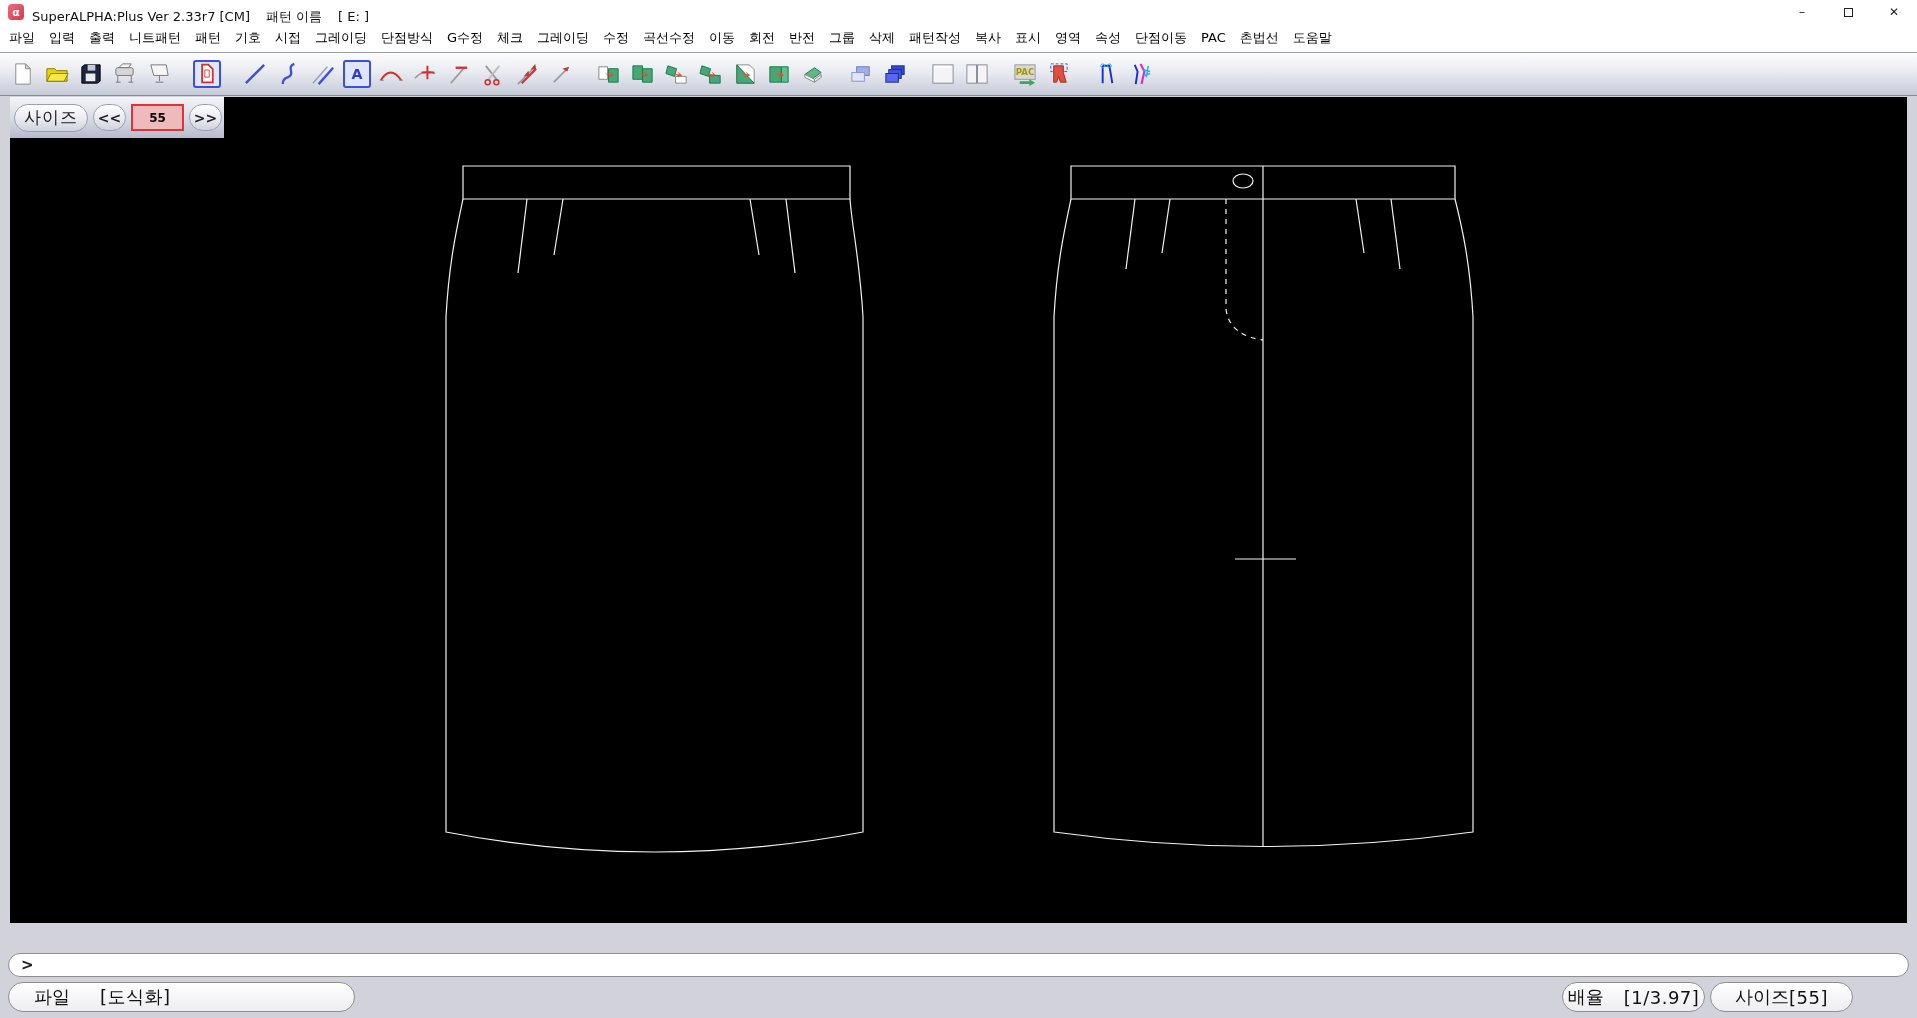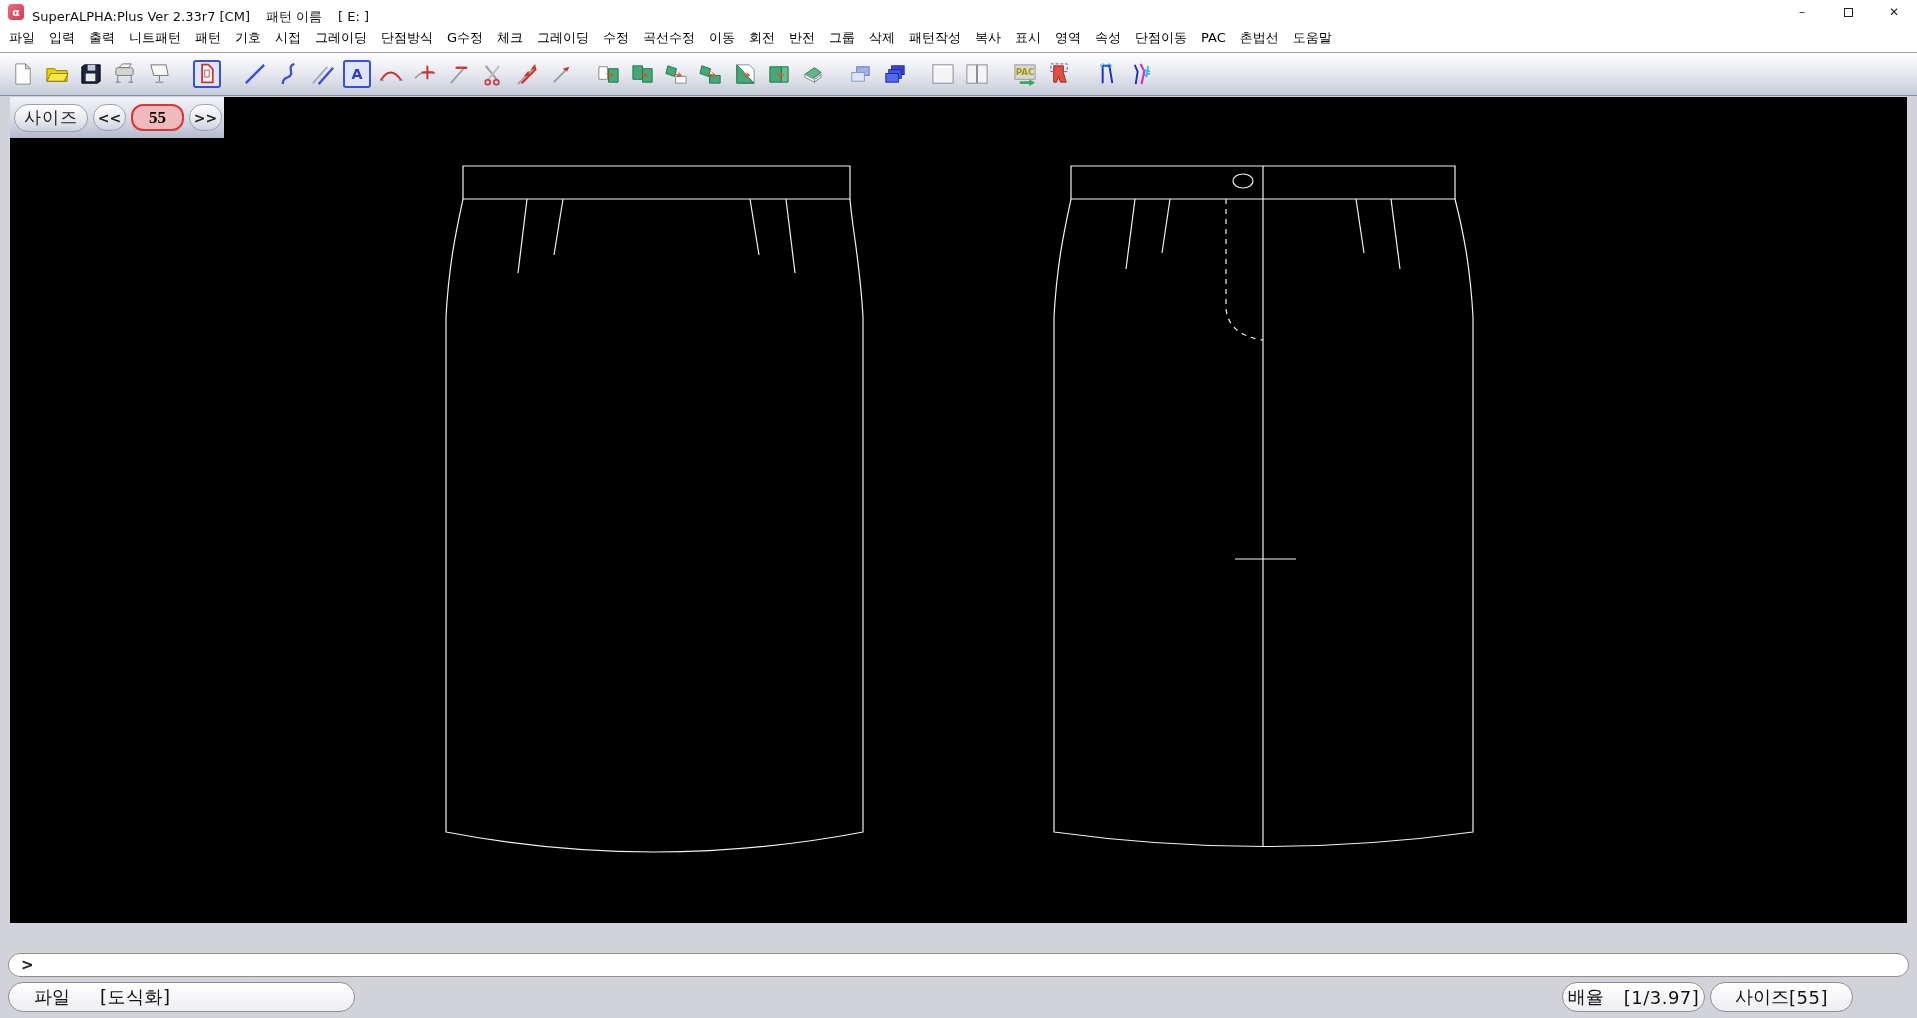--- a/index.html
+++ b/index.html
@@ -40,23 +40,23 @@
   .canvas svg { position:absolute; left:0; top:0; width:100%; height:100%; }
 
   .size-strip { position:absolute; left:0; top:0; width:214px; height:41px;
                 background:linear-gradient(180deg,#f3f4f8 0%,#d7dae4 55%,#b6bace 100%);
                 display:flex; align-items:center; gap:5px; padding-left:4px; }
   .pill { background:linear-gradient(180deg,#ffffff 0%,#e9eaf1 55%,#cfd2de 100%);
           border:1px solid #9aa0b2; border-radius:14px; box-shadow:inset 0 1px 0 #fff;
           display:flex; align-items:center; justify-content:center; color:#222; }
   .sz-label { width:74px; height:28px; font-size:17px; letter-spacing:1px; }
   .sz-arrow { width:33px; height:27px; font-size:14px; font-weight:bold; }
-  .sz-value { width:53px; height:27px; background:#eebabd; border:2px solid #e03535; border-radius:12px;
+  .sz-value { width:53px; height:27px; background:#eebabd; border:2px solid #e03535; border-radius:0;
               display:flex; align-items:center; justify-content:center;
-              font-size:17px; font-weight:bold; color:#000;font-family:Liberation Serif, serif; }
+              font-size:12px; font-weight:bold; color:#000; }
 
   
   .cmdbar { position:absolute; left:8px; top:857px; width:1901px; height:24px; background:#fff;
             border:1px solid #8f8f8f; border-radius:12px; display:flex; align-items:center;
             padding-left:12px; font-size:15px; font-weight:bold; color:#222; }
 
   
   .statusbar { position:absolute; left:0; top:886px; width:100%; height:36px; }
   .st-pill { position:absolute; height:30px; border:1px solid #8f8f8f; border-radius:15px;
              background:linear-gradient(180deg,#ffffff,#ededf2); display:flex; align-items:center;

